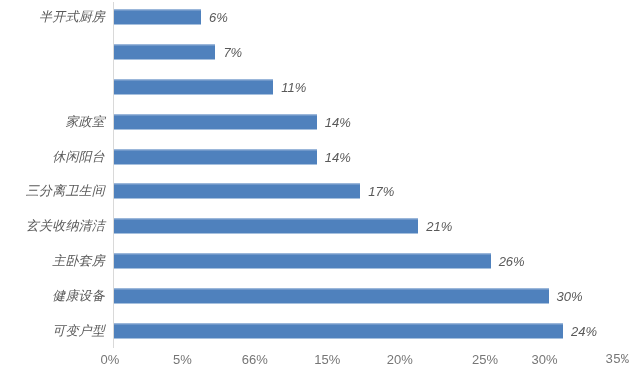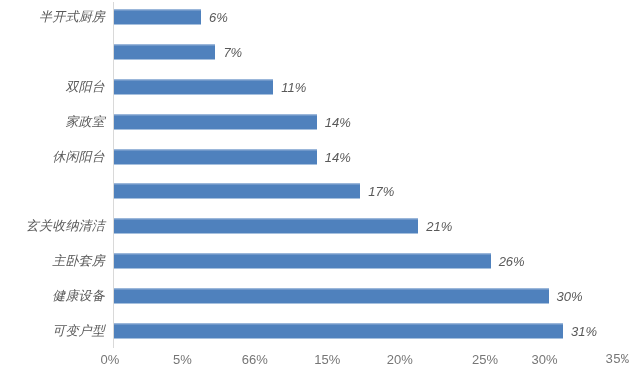--- a/index.html
+++ b/index.html
@@ -126,41 +126,41 @@
             <div class="bar-value">6%</div>
           </div>
         </div>
         <div class="bar-row" style="top: 34.8px; height: 34.8px;">
           <div class="bar-track">
             <div class="bar" style="width: 101.4px; background: rgb(79, 129, 189);"></div>
             <div class="bar-value">7%</div>
           </div>
         </div>
         <div class="bar-row" style="top: 69.6px; height: 34.8px;">
-          <div class="cat-label">双阳台</div>
           <div class="bar-track">
             <div class="bar" style="width: 159.343px; background: rgb(79, 129, 189);"></div>
             <div class="bar-value">11%</div>
           </div>
         </div>
         <div class="bar-row" style="top: 104.4px; height: 34.8px; padding-left: 8px;">
           <div class="cat-label">家政室</div>
           <div class="bar-track">
             <div class="bar" style="width: 202.8px; background: rgb(79, 129, 189);"></div>
             <div class="bar-value">14%</div>
           </div>
         </div>
         <div class="bar-row" style="top: 139.2px; height: 34.8px;">
           <div class="cat-label">休闲阳台</div>
           <div class="bar-track">
             <div class="bar" style="width: 202.8px; background: rgb(79, 129, 189);"></div>
             <div class="bar-value">14%</div>
           </div>
         </div>
         <div class="bar-row" style="top: 174px; height: 34.8px;">
+          <div class="cat-label">三分离卫生间</div>
           <div class="bar-track">
             <div class="bar" style="width: 246.257px; background: rgb(79, 129, 189);"></div>
             <div class="bar-value">17%</div>
           </div>
         </div>
         <div class="bar-row" style="top: 208.8px; height: 34.8px;">
           <div class="cat-label">玄关收纳清洁</div>
           <div class="bar-track">
             <div class="bar" style="width: 304.2px; background: rgb(79, 129, 189);"></div>
             <div class="bar-value">21%</div>
@@ -177,21 +177,21 @@
           <div class="cat-label">健康设备</div>
           <div class="bar-track">
             <div class="bar" style="width: 434.571px; background: rgb(79, 129, 189);"></div>
             <div class="bar-value">30%</div>
           </div>
         </div>
         <div class="bar-row" style="top: 313.2px; height: 34.8px;">
           <div class="cat-label">可变户型</div>
           <div class="bar-track">
             <div class="bar" style="width: 449.057px; background: rgb(79, 129, 189);"></div>
-            <div class="bar-value">31%</div>
+            <div class="bar-value">24%</div>
           </div>
         </div>
       </div>
   </div>
 
   <div class="x-axis" id="x-axis">
       <div class="x-tick" style="left: 0px;">0%</div>
       <div class="x-tick" style="left: 72.4286px;">5%</div>
       <div class="x-tick" style="left: 144.857px;">66%</div>
       <div class="x-tick" style="left: 217.286px;">15%</div>

